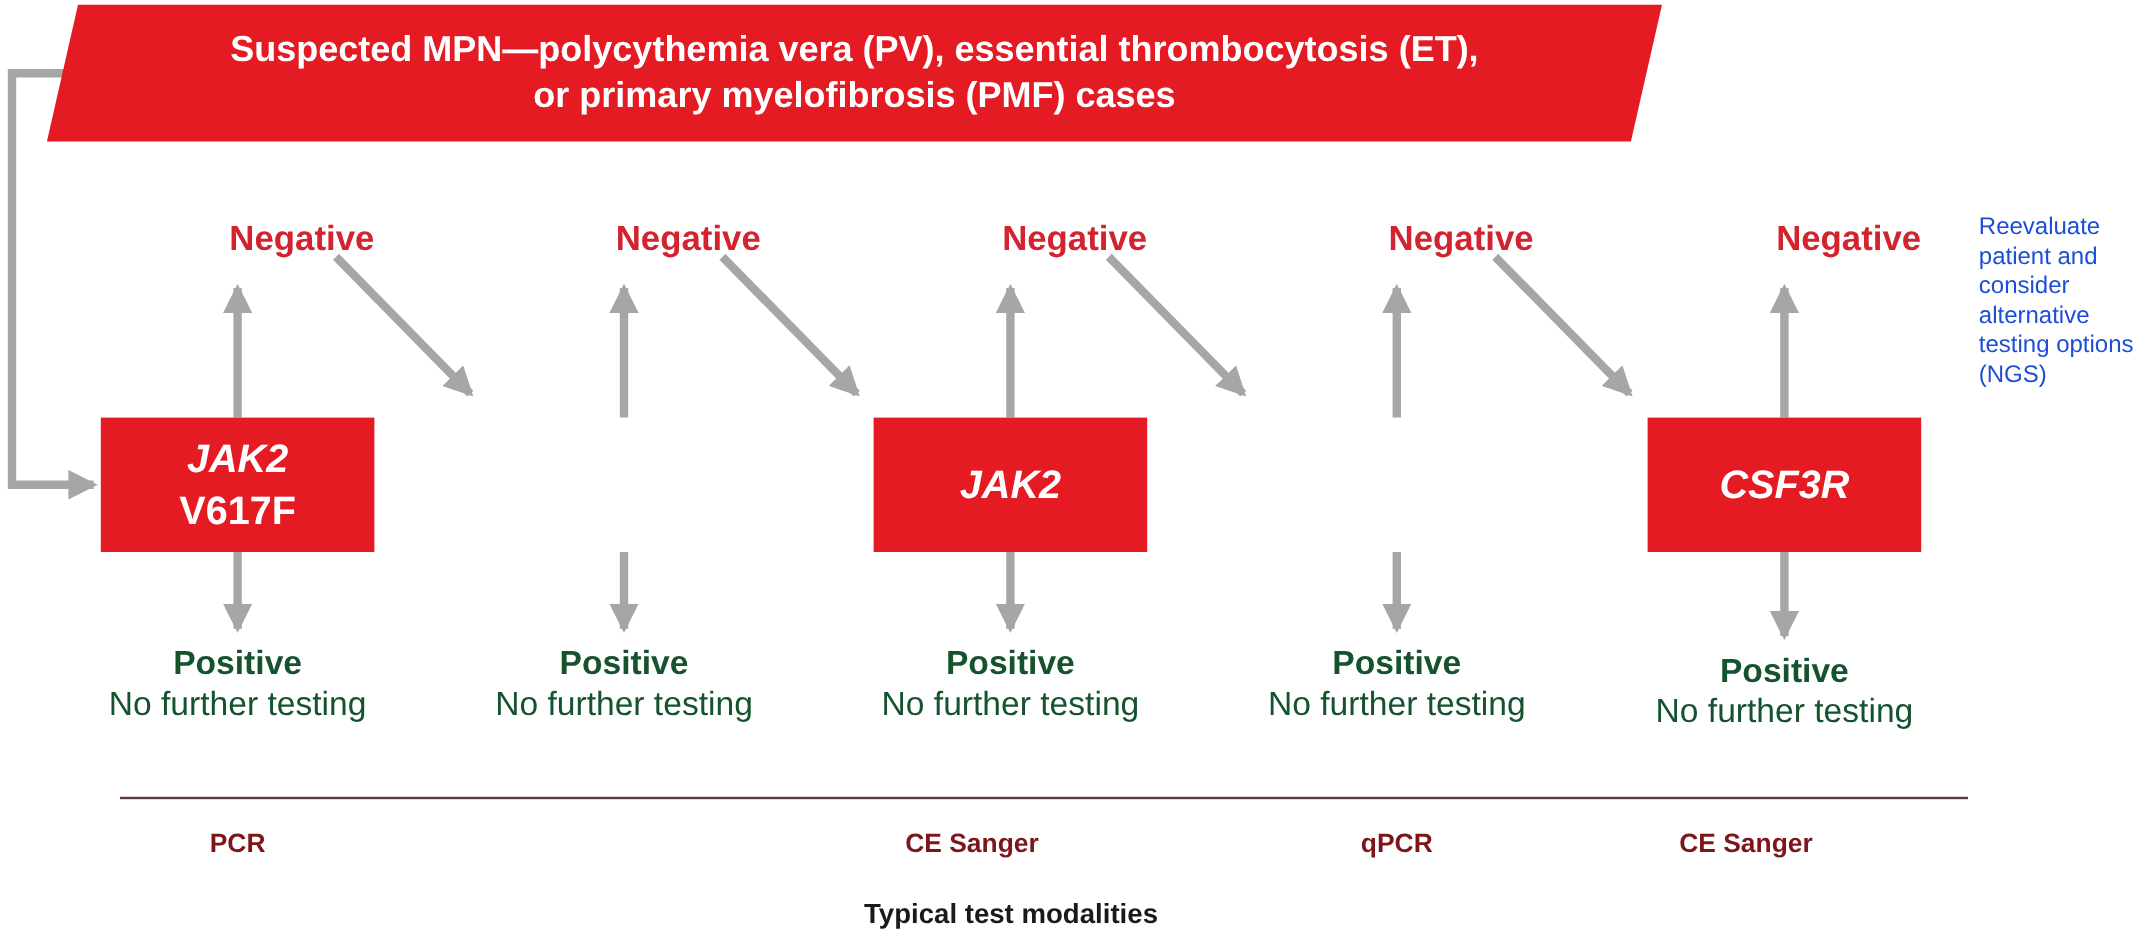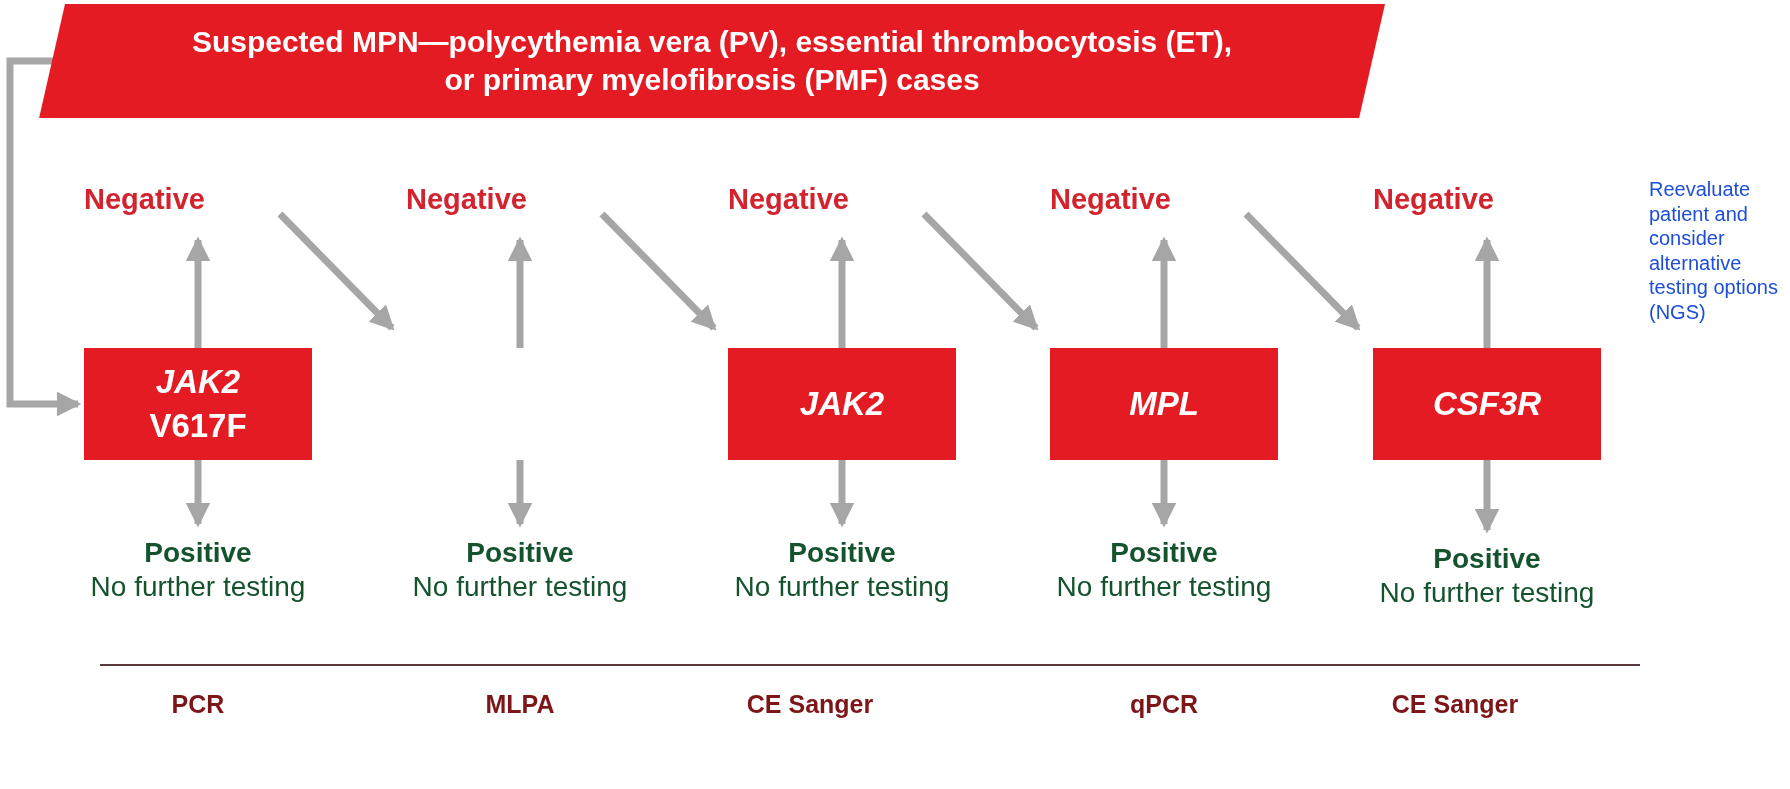--- a/index.html
+++ b/index.html
@@ -26,41 +26,41 @@
     display:flex;flex-direction:column;align-items:center;justify-content:center;
     color:#fff;font-weight:bold;font-size:33px;line-height:44px;text-align:center;
   }
   .gene-box .gene{font-style:italic;}
   .gene-box .variant{font-style:normal;}
   .gene-box .variant:empty{display:none;}
   .bx1{left:84px;}.bx2{left:406px;}.bx3{left:728px;}.bx4{left:1050px;}.bx5{left:1373px;text-align:center;}
 
   
   .negative{
-    position:absolute;top:183px;width:228px;text-align:left;z-index:2;
+    position:absolute;top:183px;width:228px;text-align:right;z-index:2;
     color:#D2232E;font-weight:bold;font-size:29px;
   }
   
   .positive-block{
     position:absolute;top:536px;width:320px;text-align:center;z-index:2;color:#14532d;
   }
   .positive-block .pos{font-weight:bold;font-size:28px;line-height:34px;}
   .positive-block .note{font-weight:normal;font-size:28px;line-height:34px;}
   .pb1{left:38px;}.pb2{left:360px;}.pb3{left:682px;}.pb4{left:1004px;}.pb5{left:1327px;top:542px;}
 
   
   .side-note{
     position:absolute;left:1649px;top:177px;width:176px;z-index:2;
     color:#1d4ed8;font-size:20px;line-height:24.5px;white-space:pre-line;
   }
   
   .divider{position:absolute;left:100px;top:664px;width:1540px;height:2px;background:#5A3A3C;z-index:2;}
   .modality{
     position:absolute;top:690px;width:228px;text-align:center;z-index:2;
-    color:#7D1619;font-weight:bold;font-size:25px;
+    color:#7D1619;font-weight:bold;font-size:22px;
   }
   .md1{left:84px;}.md2{left:406px;}.md3{left:696px;}.md4{left:1050px;}.md5{left:1341px;}
   .footer-caption{
     position:absolute;left:715px;top:748px;width:255px;text-align:center;z-index:2;
     color:#1a1a1a;font-weight:bold;font-size:23px;
   }
 </style>
 </head>
 <body>
 
@@ -107,24 +107,20 @@
   <div class="negative bx4">Negative</div>
   <div class="negative bx5">Negative</div>
 
   <div class="gene-box bx1">
     <span class="gene">JAK2</span>
     <span class="variant">V617F</span>
   </div>
   <div class="gene-box bx3">
     <span class="gene">JAK2</span>
   </div>
-  <div class="gene-box bx4">
-    <span class="gene">MPL</span>
-
-  </div>
   <div class="gene-box bx5">
     <span class="gene">CSF3R</span>
 
   </div>
 
   <div class="positive-block pb1">
     <div class="pos">Positive</div>
     <div class="note">No further testing</div>
   </div>
   <div class="positive-block pb2">
@@ -146,18 +142,18 @@
 
   <div class="side-note">Reevaluate
 patient and
 consider
 alternative
 testing options
 (NGS)</div>
 
   <div class="divider"></div>
   <div class="modality md1">PCR</div>
-  <div class="modality md2">MLPA</div>
   <div class="modality md3">CE Sanger</div>
   <div class="modality md4">qPCR</div>
   <div class="modality md5">CE Sanger</div>
+  <div class="footer-caption">Typical test modalities</div>
 
 </div>
 
 </body></html>

